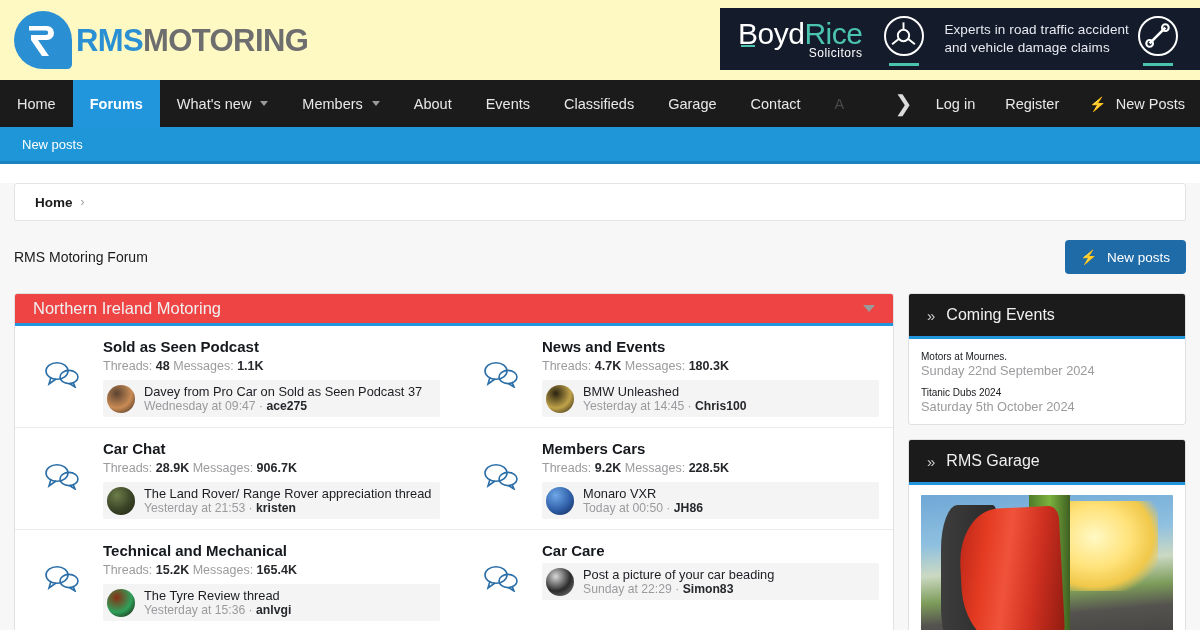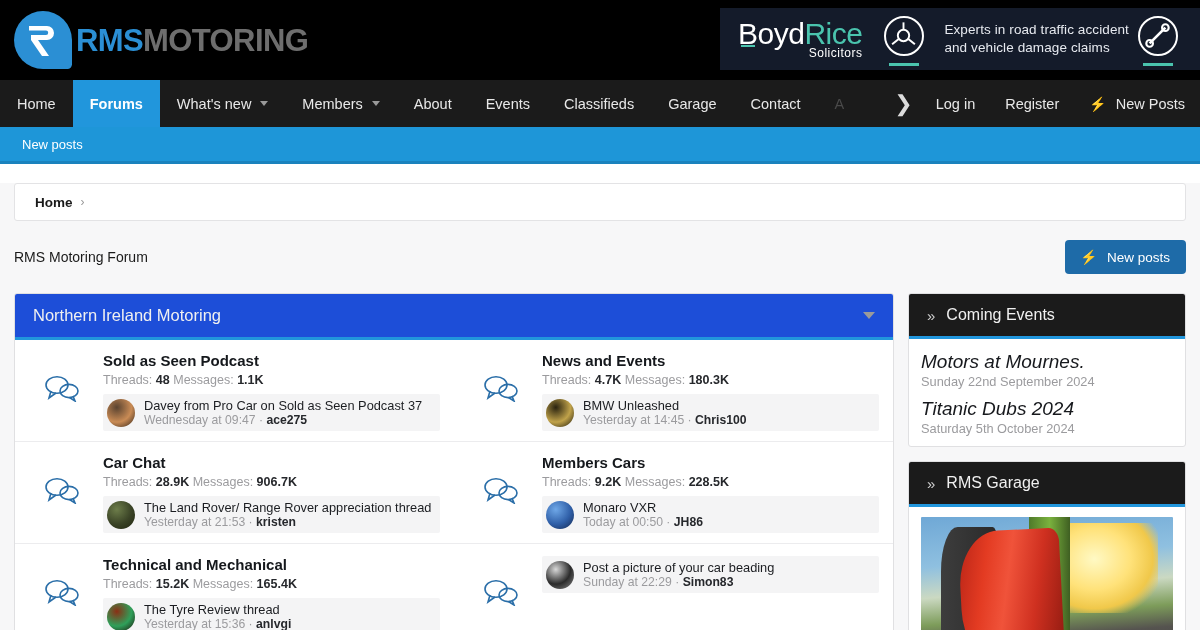--- a/index.html
+++ b/index.html
@@ -7,21 +7,21 @@
     width: 1200px; height: 630px;
     overflow: hidden;
     background: #ffffff;
     font-family: "Liberation Sans", sans-serif;
     color: #141414;
   }
 
   
   .header {
     height: 80px;
-    background: #000000;
+    background: #fef9c3;
     display: flex;
     align-items: center;
     position: relative;
   }
   .logo-wrap {
     display: flex;
     align-items: center;
     margin-left: 14px;
     gap: 0px;
   }
@@ -267,23 +267,23 @@
   .main-col { flex: 1 1 auto; min-width: 0; }
   .side-col { flex: 0 0 278px; }
 
   .block {
     background: #ffffff;
     border: 1px solid #e0e0e2;
     border-radius: 3px;
     overflow: hidden;
   }
   .cat-header {
-    background: #1d4ed8;
+    background: #ef4444;
     border-bottom: 3px solid #2196dc;
-    height: 46px;
+    height: 32px;
     display: flex;
     align-items: center;
     padding: 0 18px;
     justify-content: space-between;
     cursor: pointer;
   }
   .cat-header .cat-title {
     color: #f0f0f0;
     font-size: 16.5px;
   }
@@ -371,24 +371,23 @@
   }
   .side-header .chev { color: #cfcfcf; font-size: 15px; }
   .side-header .side-title {
     color: #f0f0f0;
     font-size: 16px;
   }
   .side-body { padding: 12px 12px 10px 12px; }
   .event { margin-bottom: 9px; }
   .event:last-child { margin-bottom: 0; }
   .event-name {
-    font-size: 19px;
+    font-size: 10px;
     color: #17191d;
     cursor: pointer;
-    font-style: italic;
   }
   .event-date {
     font-size: 12.8px;
     color: #9b9b9e;
     margin-top: 1px;
   }
   .garage-body { padding: 10px 12px 12px 12px; }
   .garage-photo {
     width: 100%;
     height: 160px;
@@ -663,20 +662,21 @@
             <div class="node">
               <div class="node-icon">
                 <svg width="36" height="28" viewBox="0 0 36 28">
                   <ellipse cx="13" cy="11" rx="11" ry="8.2" fill="none" stroke="#2a6ea8" stroke-width="1.6"></ellipse>
                   <path d="M7 17 L5 24 L12 19" fill="none" stroke="#2a6ea8" stroke-width="1.6"></path>
                   <ellipse cx="25" cy="17" rx="9" ry="6.6" fill="none" stroke="#2a6ea8" stroke-width="1.6"></ellipse>
                   <path d="M29 22 L31 27 L25.5 23.5" fill="none" stroke="#2a6ea8" stroke-width="1.6"></path>
                 </svg>
               </div>
               <div class="node-body">
+                <div class="node-title">Car Care</div>
                 <div class="last-post">
                   <div class="avatar" style="background: radial-gradient(circle at 35% 30%, rgb(216, 216, 216) 0%, rgb(43, 43, 43) 55%, rgb(138, 138, 138) 100%);"></div>
                   <div class="lp-text">
                     <div class="lp-title">Post a picture of your car beading</div>
                     <div class="lp-meta"><span>Sunday at 22:29</span> · <b>Simon83</b></div>
                   </div>
                 </div>
               </div>
             </div>
           </div>

